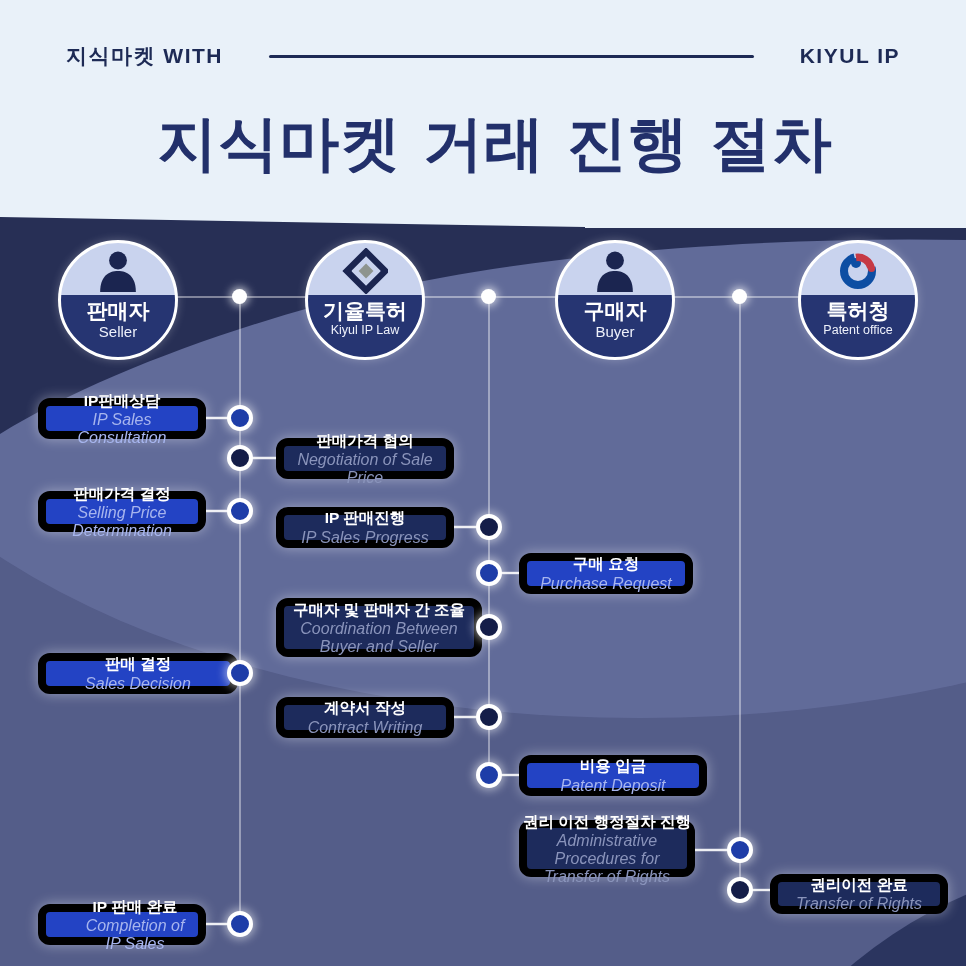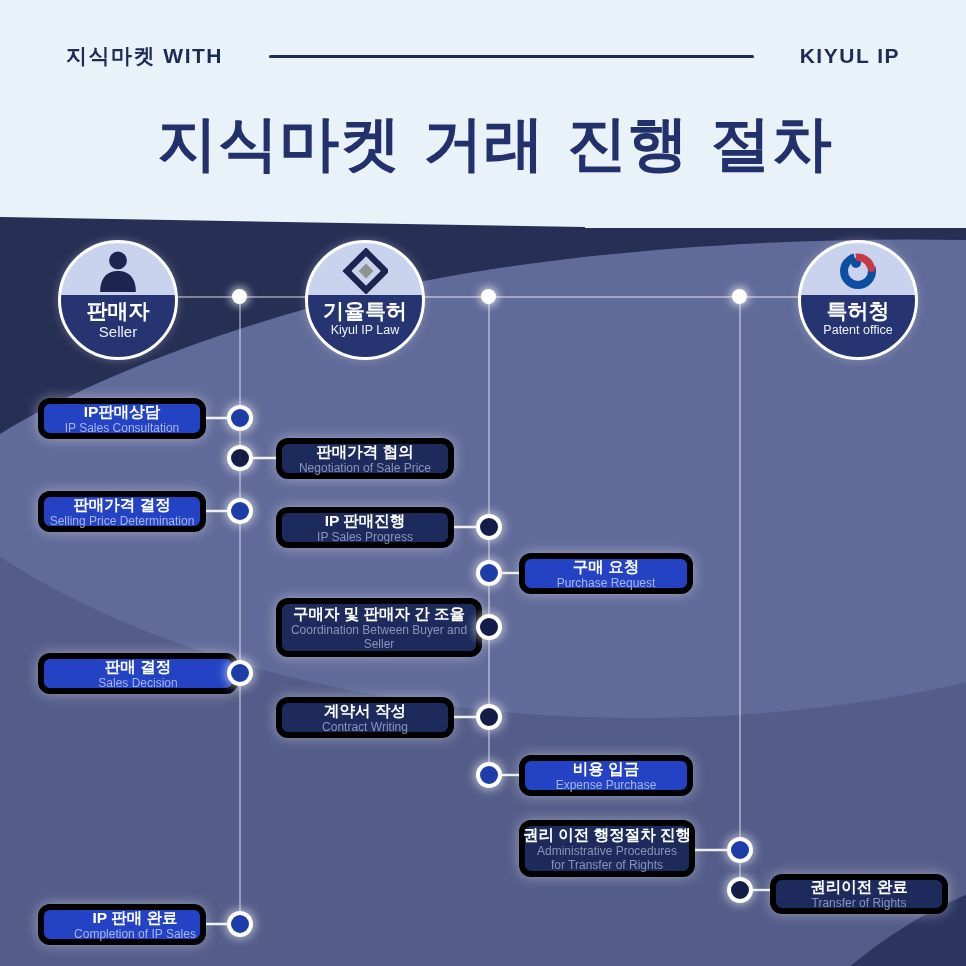--- a/index.html
+++ b/index.html
@@ -50,38 +50,38 @@
   }
   .l1{left:58px;} .l2{left:305px;} .l3{left:555px;} .l4{left:798px;}
   .lane-icon{position:absolute;left:0;top:2px;width:100%;height:52px;display:flex;align-items:center;justify-content:center;}
   .lane-labels{position:absolute;left:0;top:56px;width:100%;text-align:center;color:#fff;}
   .lane-kr{display:block;font-size:21px;font-weight:bold;line-height:1.15;}
   .lane-en{display:block;font-size:15px;line-height:1.25;color:#eef1fb;}
   .lane-en.small{font-size:12.5px;}
   
   .step{
     position:absolute;display:flex;flex-direction:column;align-items:center;justify-content:center;
-    border:6px solid #000000;border-radius:12px;box-sizing:border-box;
+    border:8px solid #000000;border-radius:12px;box-sizing:border-box;
     box-shadow:0 0 13px rgba(255,255,255,.40);text-align:center;z-index:4;padding:2px 4px;
   }
   .step .kr{font-size:15.5px;font-weight:bold;color:#fff;line-height:1.3;white-space:nowrap;}
-  .step .en{font-size:12px;line-height:1.12;}
+  .step .en{font-size:16px;line-height:1.12;font-style:italic;}
   .step.royal{background:var(--royal-box,#2343c4);}
   .step.navy{background:var(--navy-box,#1d2b5c);}
   .step.royal .en{color:var(--royal-subtitle,#a7b5ee);}
   .step.navy .en{color:var(--navy-subtitle,#8a94bb);}
   .s1 {left:38px; top:170px;width:168px;height:41px;}
   .s2 {left:276px;top:210px;width:178px;height:41px;}
   .s3 {left:38px; top:263px;width:168px;height:41px;}
   .s4 {left:276px;top:279px;width:178px;height:41px;}
   .s5 {left:519px;top:325px;width:174px;height:41px;}
   .s6 {left:276px;top:370px;width:206px;height:59px;}
   .s7 {left:38px; top:425px;width:200px;height:41px;}
   .s8 {left:276px;top:469px;width:178px;height:41px;}
-  .s9 {left:519px;top:527px;width:174px;height:41px;text-align:right;}
+  .s9 {left:519px;top:527px;width:188px;height:41px;text-align:right;}
   .s10{left:519px;top:592px;width:176px;height:57px;}
   .s11{left:770px;top:646px;width:178px;height:40px;}
   .s12{left:38px; top:676px;width:168px;height:41px;padding-left:30px;}
   
   .dot{
     position:absolute;width:18px;height:18px;border-radius:50%;
     border:4px solid #fff;box-sizing:content-box;z-index:5;
     box-shadow:0 0 10px 2px rgba(255,255,255,.55);
   }
   .dot.royal{background:var(--royal-dot,#1e3da8);}
@@ -164,20 +164,32 @@
           </g>
           <polygon points="9,16 9,28 1,22" fill="#1b2550"></polygon>
         </svg>
       </div>
       <div class="lane-labels">
         <span class="lane-kr">기율특허</span>
         <span class="lane-en small">Kiyul IP Law</span>
       </div>
     </div>
 
+    <div class="lane-circle l3">
+      <div class="lane-icon">
+        <svg width="42" height="46" viewBox="0 0 40 42">
+          <circle cx="20" cy="11" r="8.5" fill="#1b2550"></circle>
+          <path d="M3,41 C3,26 11,21 20,21 C29,21 37,26 37,41 Z" fill="#1b2550"></path>
+        </svg>
+      </div>
+      <div class="lane-labels">
+        <span class="lane-kr">구매자</span>
+        <span class="lane-en">Buyer</span>
+      </div>
+    </div>
 
     <div class="lane-circle l4">
       <div class="lane-icon">
         <svg width="44" height="44" viewBox="0 0 44 44">
           <circle cx="22" cy="22" r="14" fill="none" stroke="#0d4ea3" stroke-width="8" pathLength="100" stroke-dasharray="75 25" stroke-dashoffset="4"></circle>
           <circle cx="20" cy="14" r="5" fill="#0d4ea3"></circle>
           <path d="M20,8.5 A13.5,13.5 0 0 1 35,18.5" fill="none" stroke="#c63a45" stroke-width="7.5"></path>
           <circle cx="35.5" cy="19.5" r="3.6" fill="#c63a45"></circle>
         </svg>
       </div>
@@ -214,21 +226,21 @@
     <div class="step royal s7">
       <span class="kr">판매 결정</span>
       <span class="en">Sales Decision</span>
     </div>
     <div class="step navy s8">
       <span class="kr">계약서 작성</span>
       <span class="en">Contract Writing</span>
     </div>
     <div class="step royal s9">
       <span class="kr">비용 입금</span>
-      <span class="en">Expense Purchase</span>
+      <span class="en">Patent Deposit</span>
     </div>
     <div class="step navy s10">
       <span class="kr">권리 이전 행정절차 진행</span>
       <span class="en">Administrative Procedures for Transfer of Rights</span>
     </div>
     <div class="step navy s11">
       <span class="kr">권리이전 완료</span>
       <span class="en">Transfer of Rights</span>
     </div>
     <div class="step royal s12">

